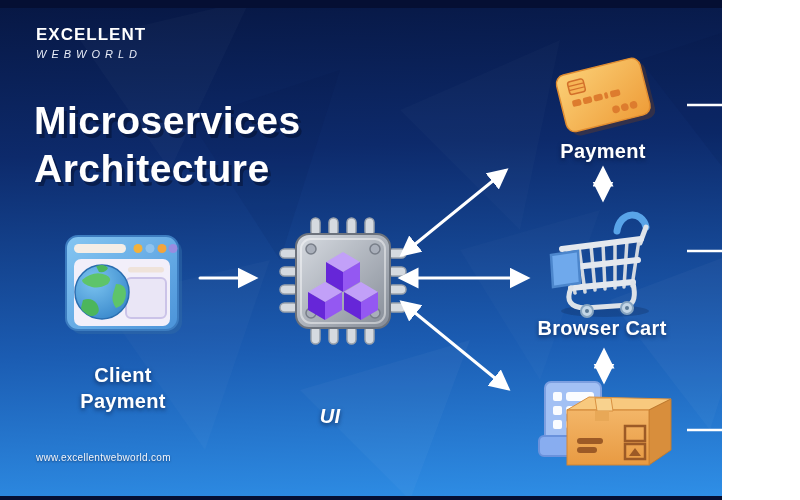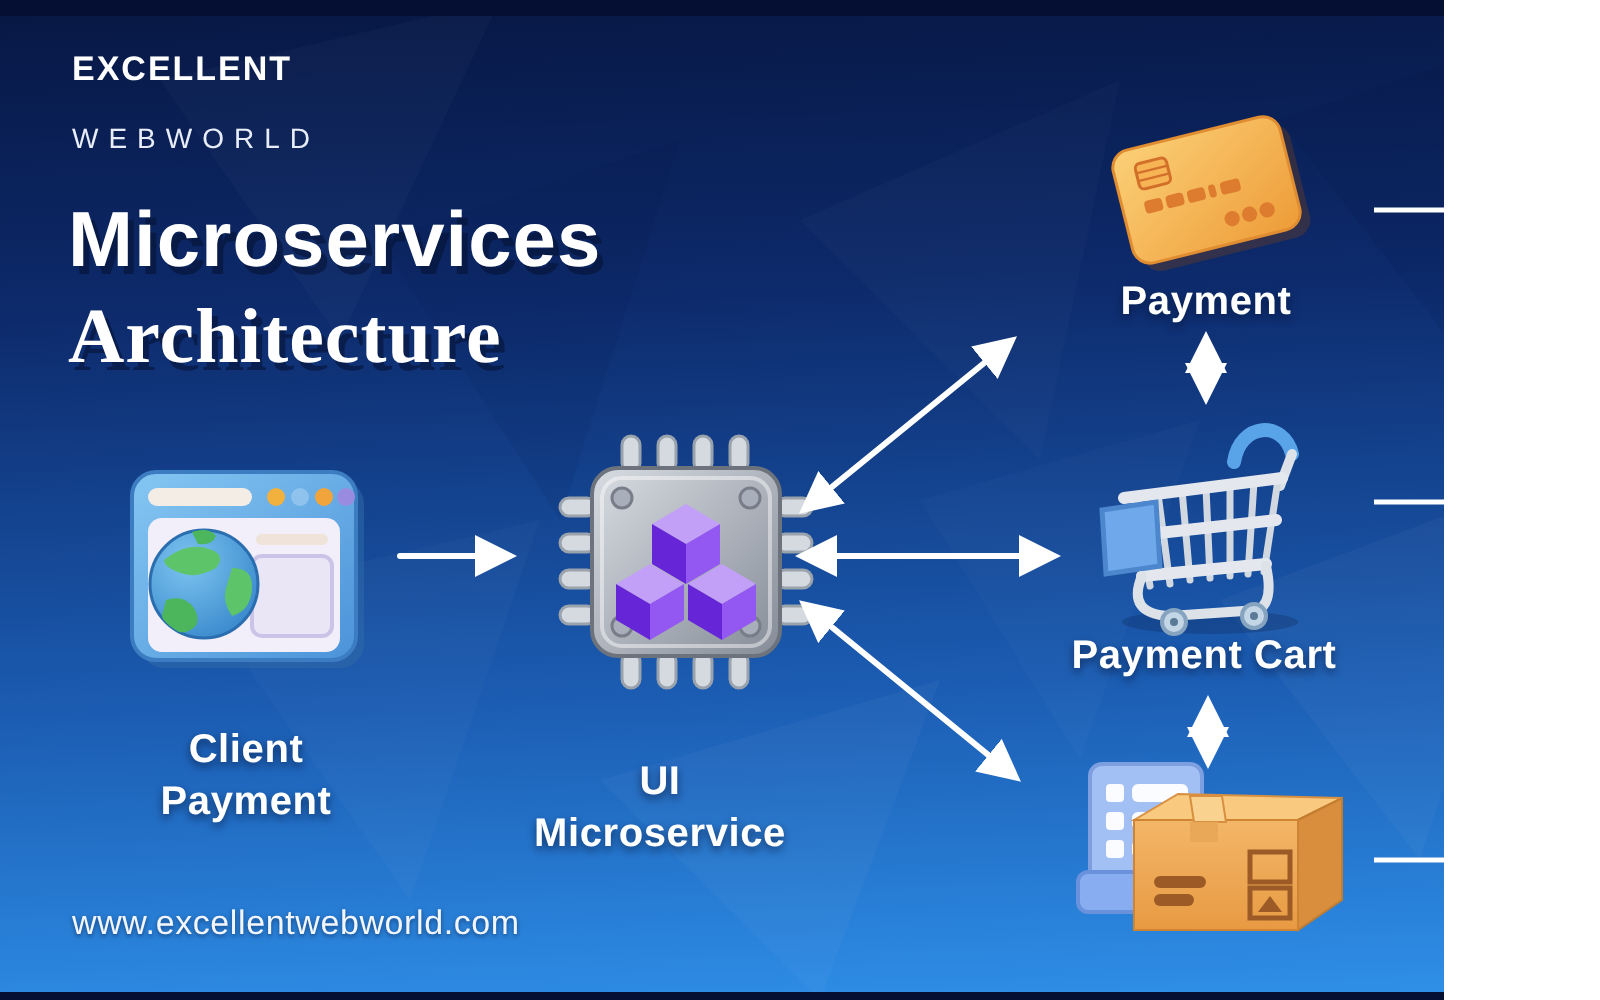--- a/index.html
+++ b/index.html
@@ -8,51 +8,51 @@
     position:relative;width:722px;height:500px;overflow:hidden;
     background:linear-gradient(178deg,#071743 0%,#0d2a6b 30%,#1b5cb2 68%,#2f90e8 100%);
   }
   .edge-strip{position:absolute;left:0;width:800px;background:#050f33;}
   .edge-strip.top{top:0;height:8px;}
   .edge-strip.bottom{bottom:0;height:4px;}
   .pattern{position:absolute;left:0;top:0;pointer-events:none;}
 
   .brand{position:absolute;left:36px;top:26px;color:#fff;}
   .brand .name{font-size:17px;font-weight:bold;letter-spacing:1px;line-height:1.1;}
-  .brand .sub{font-size:14px;letter-spacing:5px;margin-top:16px;color:#e8edf8;}
+  .brand .sub{font-size:11px;letter-spacing:5px;margin-top:3px;color:#e8edf8;font-style:italic;}
 
   .page-title{
     position:absolute;left:34px;top:97px;color:#ffffff;font-weight:bold;
     font-size:39px;line-height:48px;letter-spacing:.5px;
     text-shadow:3px 4px 0 rgba(6,16,48,.55);
   }
 
   .node-label{
     position:absolute;color:#fff;font-weight:bold;text-align:center;
     font-size:20px;line-height:1.32;letter-spacing:.3px;
     text-shadow:0 2px 4px rgba(6,16,48,.6);
   }
   .lbl-client{left:48px;top:362px;width:150px;}
-  .lbl-ui{left:245px;top:378px;width:170px;}
+  .lbl-ui{left:245px;top:403px;width:170px;font-style:italic;}
   .lbl-payment{left:523px;top:138px;width:160px;}
   .lbl-cart{left:502px;top:315px;width:200px;}
   .lbl-inventory{left:523px;top:465px;width:160px;}
   .node-label span{display:block;}
 
   .icon{position:absolute;}
   .icon-browser{left:58px;top:228px;}
   .icon-chip{left:278px;top:216px;}
   .icon-card{left:550px;top:46px;}
   .icon-cart{left:543px;top:197px;}
   .icon-inventory{left:533px;top:378px;}
 
   .arrows{position:absolute;left:0;top:0;}
 
   .site-url{
-    position:absolute;left:36px;top:452px;color:#f2f6fc;font-size:17px;letter-spacing:.3px;
+    position:absolute;left:36px;top:452px;color:#f2f6fc;font-size:10px;letter-spacing:.3px;
     text-shadow:0 1px 2px rgba(6,16,48,.5);
   }
 </style>
 </head>
 <body>
 
 <div class="stage">
 
   <svg class="pattern" width="800" height="500">
     <polygon points="80,40 250,0 170,170" fill="rgba(255,255,255,0.025)"></polygon>
@@ -67,21 +67,21 @@
   <div class="edge-strip top"></div>
   <div class="edge-strip bottom"></div>
 
   <div class="brand">
     <div class="name">EXCELLENT</div>
     <div class="sub">WEBWORLD</div>
   </div>
 
   <div class="page-title">
     <span style="display:block;text-align:center;">Microservices</span>
-    <span style="display:block;font-family:Liberation Serif, serif;">Architecture</span>
+    <span style="display:block;">Architecture</span>
   </div>
 
   <svg class="icon icon-browser" width="128" height="114" viewBox="0 0 128 114">
     <defs>
       <linearGradient id="bwFrame" x1="0" y1="0" x2="1" y2="1">
         <stop offset="0" stop-color="#85c6f2"></stop>
           <stop offset="1" stop-color="#4b93d9"></stop>
       </linearGradient>
       <radialGradient id="bwGlobe" cx="0.35" cy="0.3" r="0.9">
         <stop offset="0" stop-color="#7cc4f0"></stop>
@@ -263,20 +263,19 @@
       <line x1="687" y1="251" x2="727" y2="251"></line>
     </g>
   </svg>
 
   <div class="node-label lbl-client">
     <span>Client</span>
     <span>Payment</span>
   </div>
   <div class="node-label lbl-ui">
     <span>UI</span>
-    <span>Microservice</span>
   </div>
   <div class="node-label lbl-payment">Payment</div>
-  <div class="node-label lbl-cart">Payment Cart</div>
+  <div class="node-label lbl-cart">Browser Cart</div>
 
   <div class="site-url">www.excellentwebworld.com</div>
 
 </div>
 
 </body></html>

